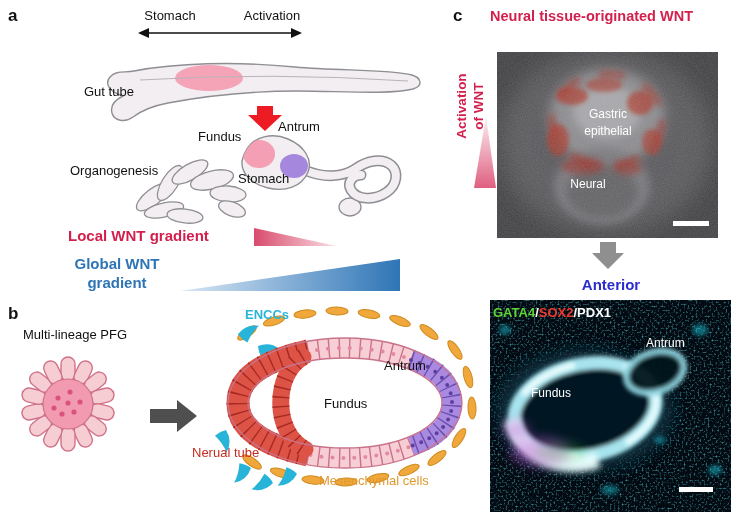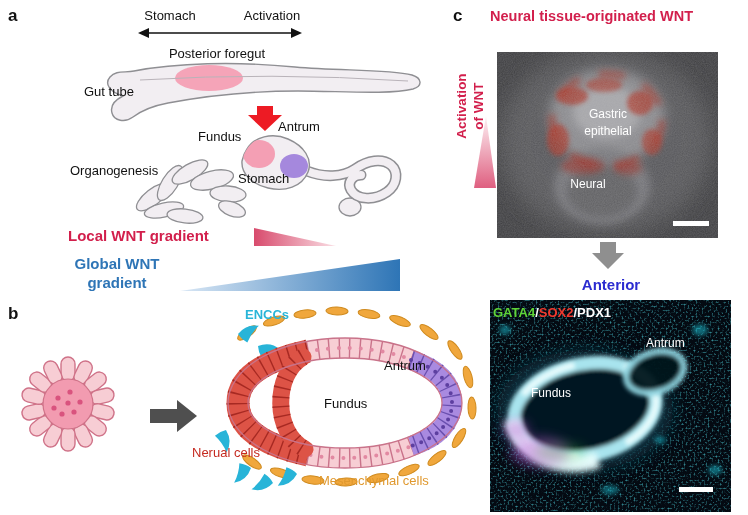--- a/index.html
+++ b/index.html
@@ -265,37 +265,37 @@
         <ellipse cx="610" cy="490" rx="9" ry="5" fill="#1fc8dc" opacity="0.45" filter="url(#b2)"></ellipse>
         <ellipse cx="660" cy="440" rx="6" ry="4" fill="#1fc8dc" opacity="0.45" filter="url(#b2)"></ellipse>
         <rect x="679" y="487" width="34" height="5" fill="#ffffff"></rect>
       </g>
     </g>
   </svg>
 
   <div class="lbl panel-letter" style="left:8px;top:6px;">a</div>
   <div class="lbl center" style="left:135px;top:8px;width:70px;">Stomach</div>
   <div class="lbl center" style="left:237px;top:8px;width:70px;">Activation</div>
-  <div class="lbl center" style="left:157px;top:46px;width:120px;">Posterior foregut</div>
   <div class="lbl" style="left:84px;top:84px;">Gut tube</div>
   <div class="lbl" style="left:198px;top:129px;">Fundus</div>
   <div class="lbl" style="left:278px;top:119px;">Antrum</div>
   <div class="lbl" style="left:70px;top:163px;">Organogenesis</div>
   <div class="lbl" style="left:238px;top:171px;">Stomach</div>
   <div class="lbl bold s15 blue center multiline" style="left:60px;top:254px;width:114px;line-height:19px;">
     <div>Global WNT</div>
     <div>gradient</div>
   </div>
   <div class="lbl bold s15 red" style="left:68px;top:227px;">Local WNT gradient</div>
 
   <div class="lbl panel-letter" style="left:8px;top:304px;">b</div>
+  <div class="lbl" style="left:23px;top:327px;">Multi-lineage PFG</div>
   <div class="lbl cyan" style="left:245px;top:307px;">ENCCs</div>
   <div class="lbl" style="left:384px;top:358px;">Antrum</div>
   <div class="lbl" style="left:324px;top:396px;">Fundus</div>
-  <div class="lbl neuralred" style="left:192px;top:445px;">Nerual cells</div>
+  <div class="lbl neuralred" style="left:192px;top:445px;">Nerual tube</div>
   <div class="lbl orange" style="left:319px;top:473px;">Mesenchymal cells</div>
 
   <div class="lbl panel-letter" style="left:453px;top:6px;">c</div>
   <div class="lbl bold red" style="left:490px;top:8px;font-size:14.5px;">Neural tissue-originated WNT</div>
   <div class="lbl bold red rot center multiline" style="left:410px;top:89px;width:120px;font-size:13.5px;line-height:17px;">
     <div>Activation</div>
     <div>of WNT</div>
   </div>
   <div class="lbl white s14 center multiline" style="left:556px;top:106px;width:104px;line-height:17px;">
     <div>Gastric</div>

